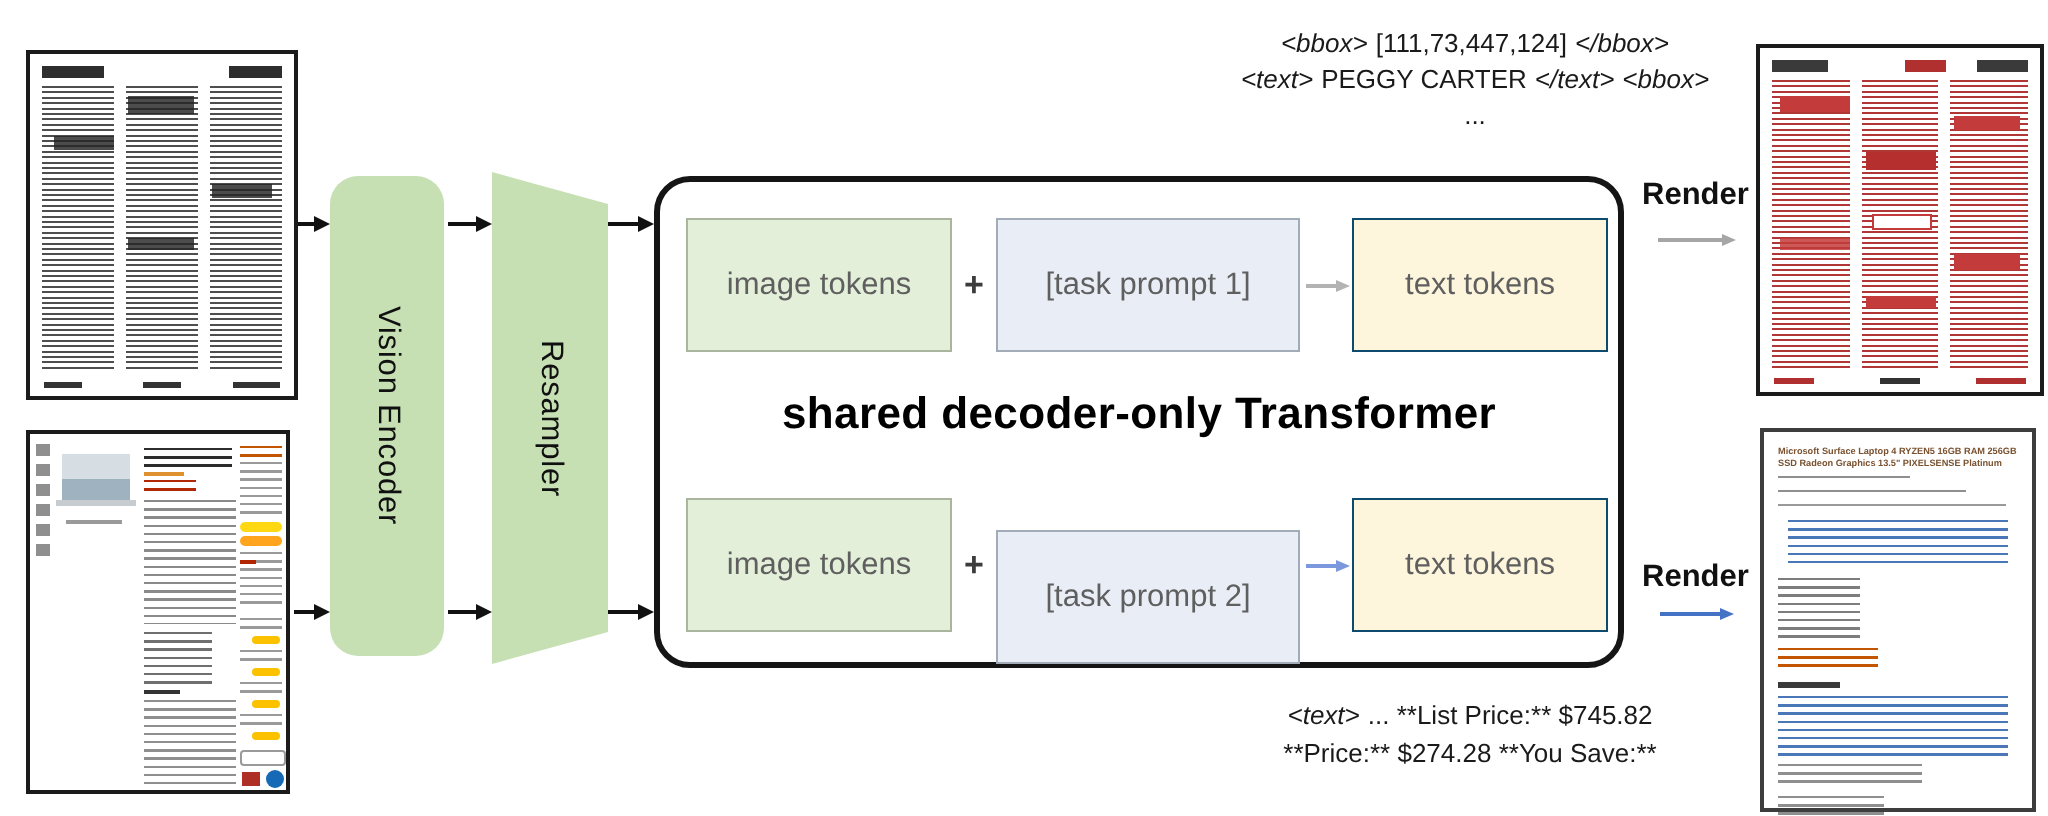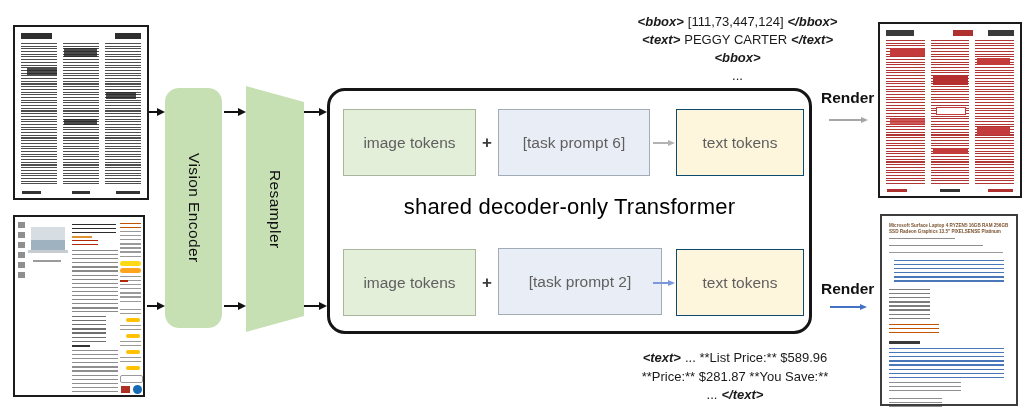--- a/index.html
+++ b/index.html
@@ -32,34 +32,34 @@
   .vlabel{writing-mode:vertical-rl;font-size:15.5px;color:#101010;letter-spacing:.4px;white-space:nowrap}
 
   
   .tf{position:absolute;left:327px;top:88px;width:485px;height:246px;border:3px solid #151515;border-radius:18px;background:#fff;box-sizing:border-box}
   .tok{position:absolute;height:67px;box-sizing:border-box;display:flex;align-items:center;justify-content:center;font-size:15.5px;color:#5f5f5f}
   .tok.g{background:#e3efd9;border:1px solid #a9b59d}
   .tok.b{background:#e9eef6;border:1px solid #a2abb8}
   .tok.y{background:#fdf5dc;border:1px solid #0c4a6e}
   .ital{}
   .plus{position:absolute;height:67px;display:flex;align-items:center;justify-content:center;font-size:17px;font-weight:700;color:#3c3c3c}
-  .tf-label{position:absolute;left:0;right:0;top:103px;text-align:center;font-size:22px;font-weight:400;color:#000;letter-spacing:.2px}
+  .tf-label{position:absolute;left:0;right:0;top:103px;text-align:center;font-size:22px;font-weight:700;color:#000;letter-spacing:.2px}
 
   
   .harrow{position:absolute;height:2px;background:currentColor}
   .harrow::after{content:"";position:absolute;left:100%;top:50%;transform:translateY(-50%);
                  width:0;height:0;border-top:4.5px solid transparent;border-bottom:4.5px solid transparent;border-left:8px solid currentColor}
   .harrow.thin{height:1.6px}
   .harrow.thin::after{border-top-width:3.5px;border-bottom-width:3.5px;border-left-width:7px}
 
   
   .render{position:absolute;font-size:15.5px;font-weight:600;color:#111}
   .tagblock{position:absolute;text-align:center;font-size:13px;line-height:18px;color:#1a1a1a}
   .tagblock span{margin:0 2px}
-  .tag{font-weight:700;font-style:italic}
+  .tag{font-weight:400;font-style:italic}
 
   
   .pill{position:absolute;border-radius:3px}
   .md-title{font-size:4.6px;font-weight:700;color:#7a5230;line-height:1.35;margin-bottom:3px}
 </style>
 </head>
 <body>
 
 <div class="stage">
 
@@ -119,54 +119,51 @@
     <span class="vlabel">Vision Encoder</span>
   </div>
   <div class="gshape rs">
     <span class="vlabel">Resampler</span>
   </div>
 
   <div class="tf">
 
     <div class="tok g ital" style="left:13px;top:18px;width:133px">image tokens</div>
     <div class="plus" style="left:146px;top:18px;width:22px">+</div>
-    <div class="tok b" style="left:168px;top:18px;width:152px">[task prompt 6]</div>
+    <div class="tok b" style="left:168px;top:18px;width:152px">[task prompt 1]</div>
     <div class="harrow thin" style="left:323px;top:51px;width:15px;color:#b3b3b3"></div>
     <div class="tok y ital" style="left:346px;top:18px;width:128px">text tokens</div>
 
     <div class="tf-label">shared decoder-only Transformer</div>
 
     <div class="tok g ital" style="left:13px;top:158px;width:133px">image tokens</div>
     <div class="plus" style="left:146px;top:158px;width:22px">+</div>
-    <div class="tok b" style="left:168px;top:157px;width:164px">[task prompt 2]</div>
+    <div class="tok b" style="left:168px;top:174px;width:152px">[task prompt 2]</div>
     <div class="harrow thin" style="left:323px;top:191px;width:15px;color:#7b97dd"></div>
     <div class="tok y ital" style="left:346px;top:158px;width:128px">text tokens</div>
   </div>
 
   <div class="tagblock" style="left:615px;top:13px;width:245px">
     <div>
       <span class="tag">&lt;bbox&gt;</span><span>[111,73,447,124]</span><span class="tag">&lt;/bbox&gt;</span>
     </div>
     <div>
       <span class="tag">&lt;text&gt;</span><span class="ital">PEGGY CARTER</span><span class="tag">&lt;/text&gt;</span><span class="tag">&lt;bbox&gt;</span>
     </div>
     <div>
       <span>...</span>
     </div>
   </div>
 
   <div class="tagblock" style="left:600px;top:349px;width:270px;line-height:18.5px">
     <div>
-      <span class="tag">&lt;text&gt;</span><span>... **List Price:** $589.96</span>
-    </div>
-    <div>
-      <span>**Price:** $281.87 **You Save:**</span>
-    </div>
-    <div>
-      <span>...</span><span class="tag">&lt;/text&gt;</span>
+      <span class="tag">&lt;text&gt;</span><span>... **List Price:** $745.82</span>
+    </div>
+    <div>
+      <span>**Price:** $274.28 **You Save:**</span>
     </div>
   </div>
 
   <span class="render" style="left:821px;top:89px">Render</span>
   <div class="harrow thin" style="left:829px;top:119px;width:32px;color:#a6a6a6"></div>
   <span class="render" style="left:821px;top:280px">Render</span>
   <div class="harrow thin" style="left:830px;top:306px;width:30px;color:#4472c4"></div>
 
   <div class="thumb page-dark" style="left:878px;top:22px;width:144px;height:176px">
     <div class="hdr red"></div>

